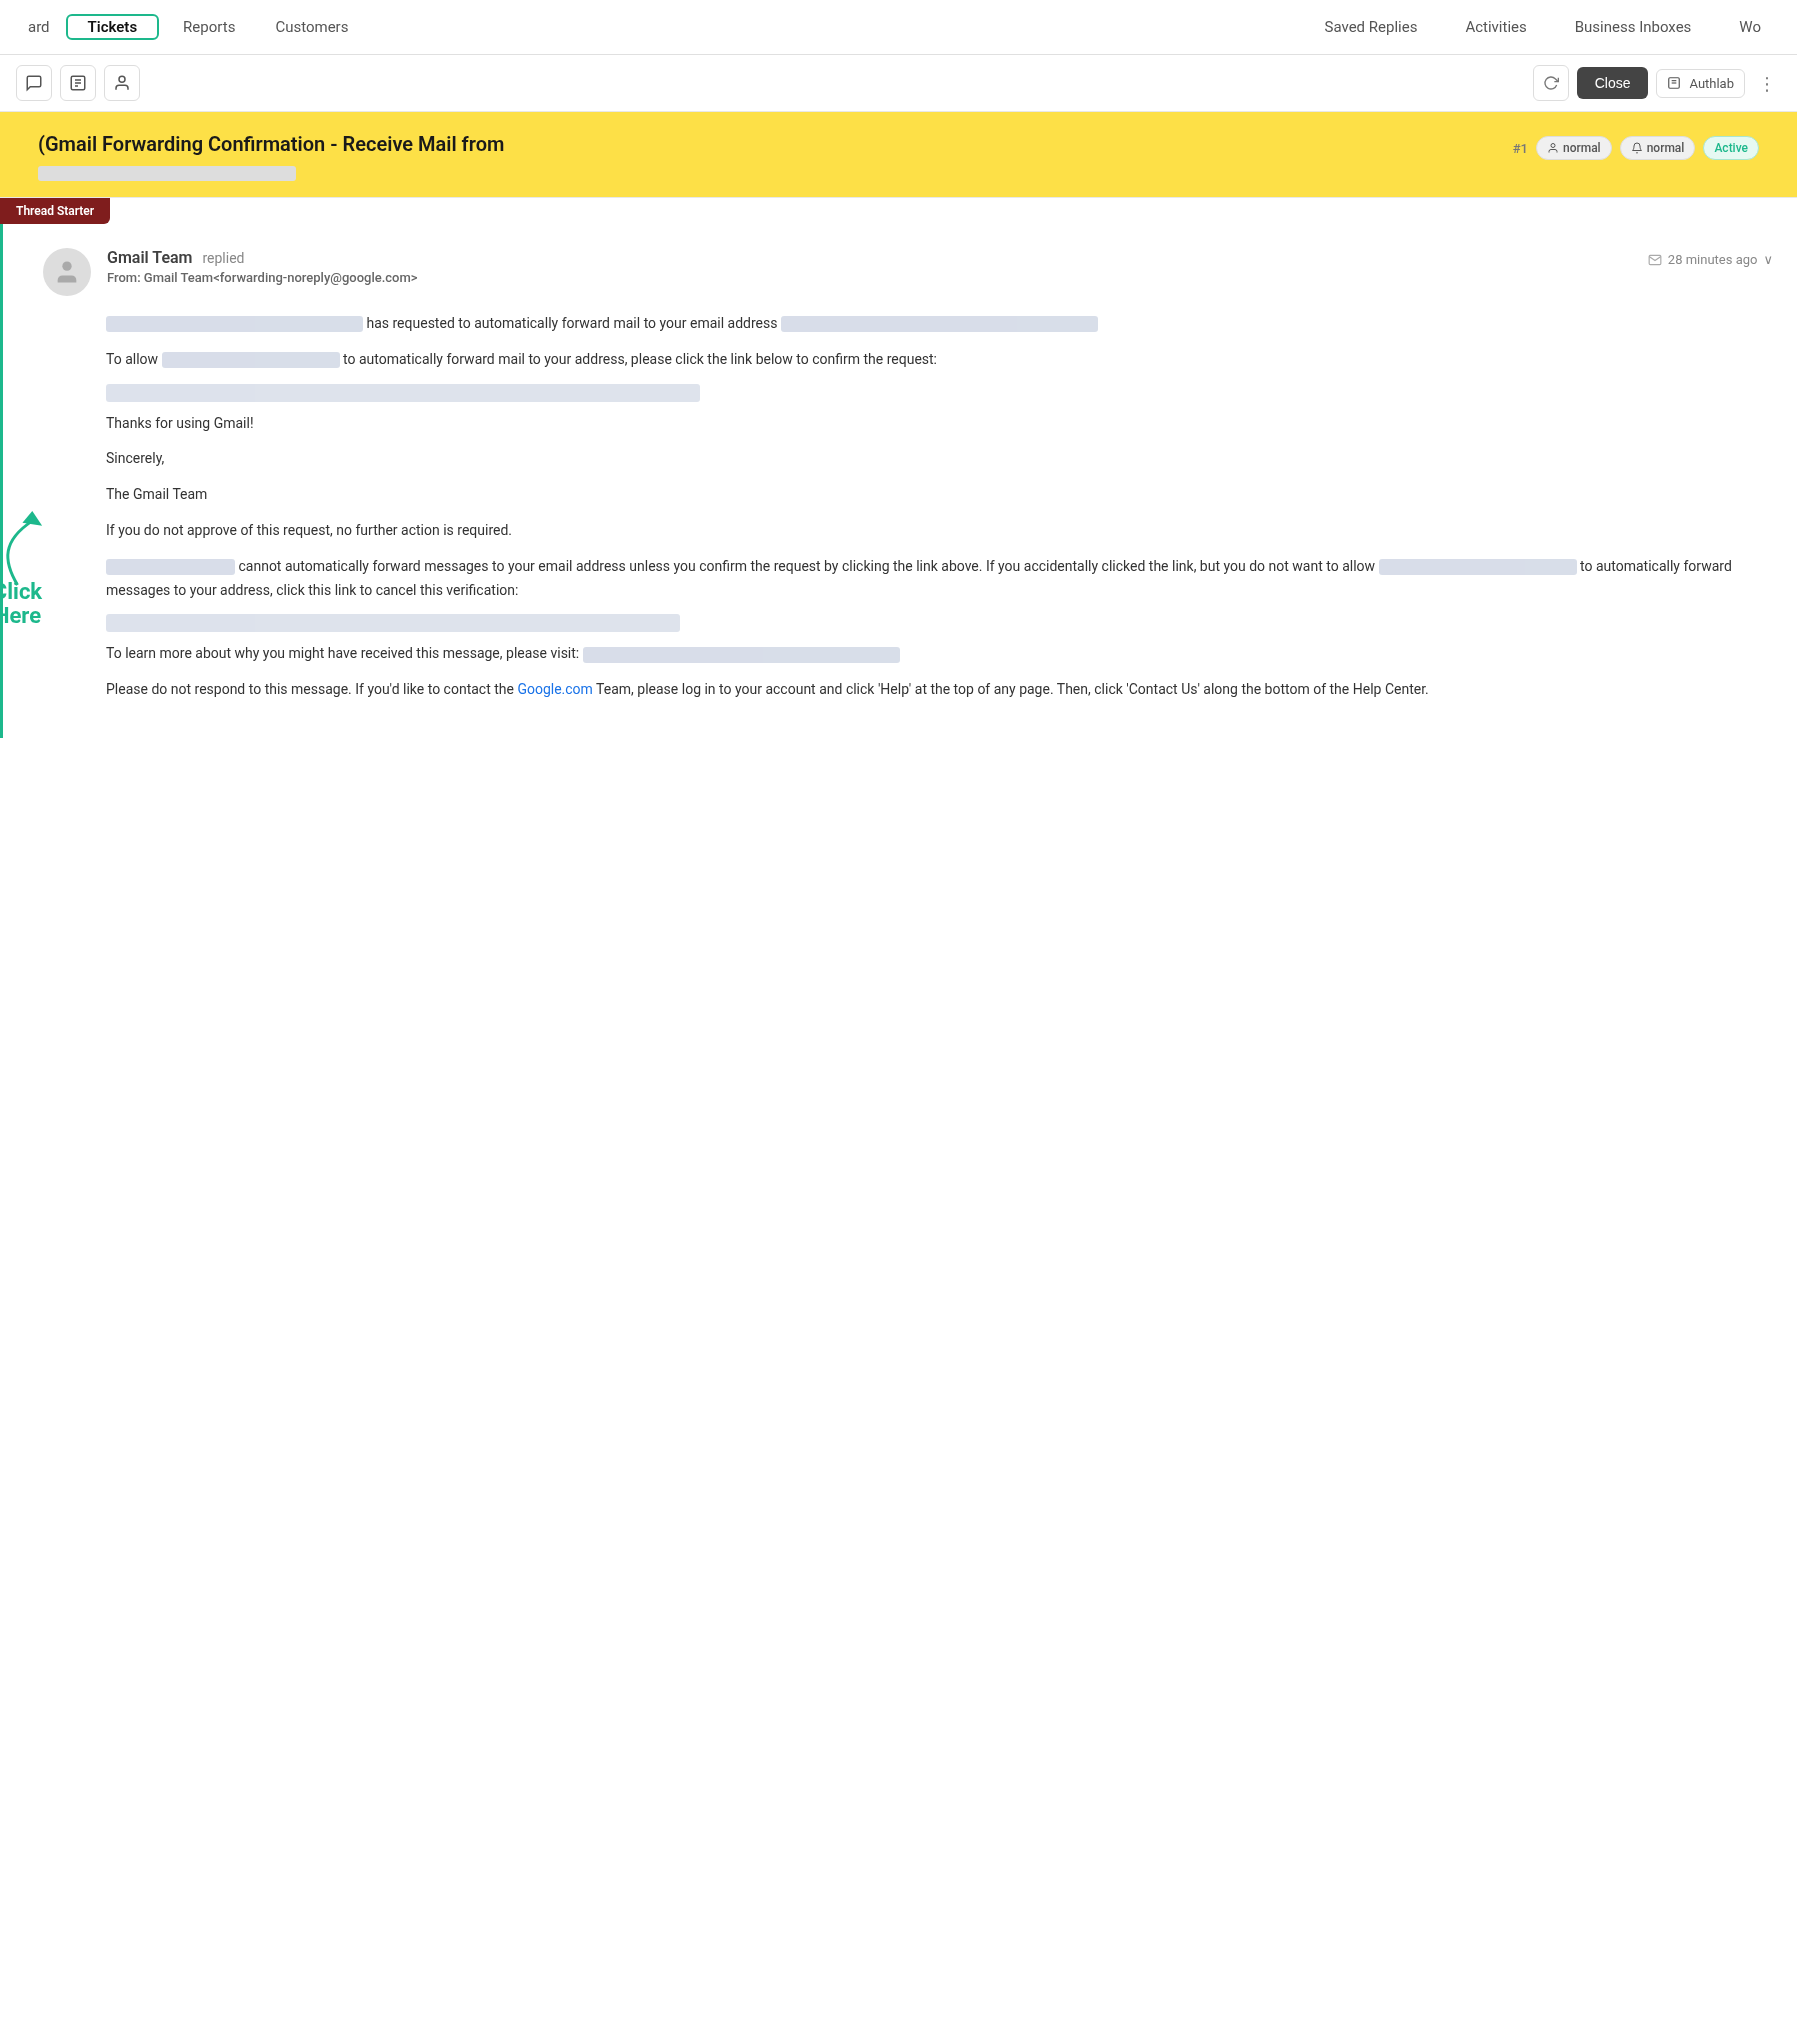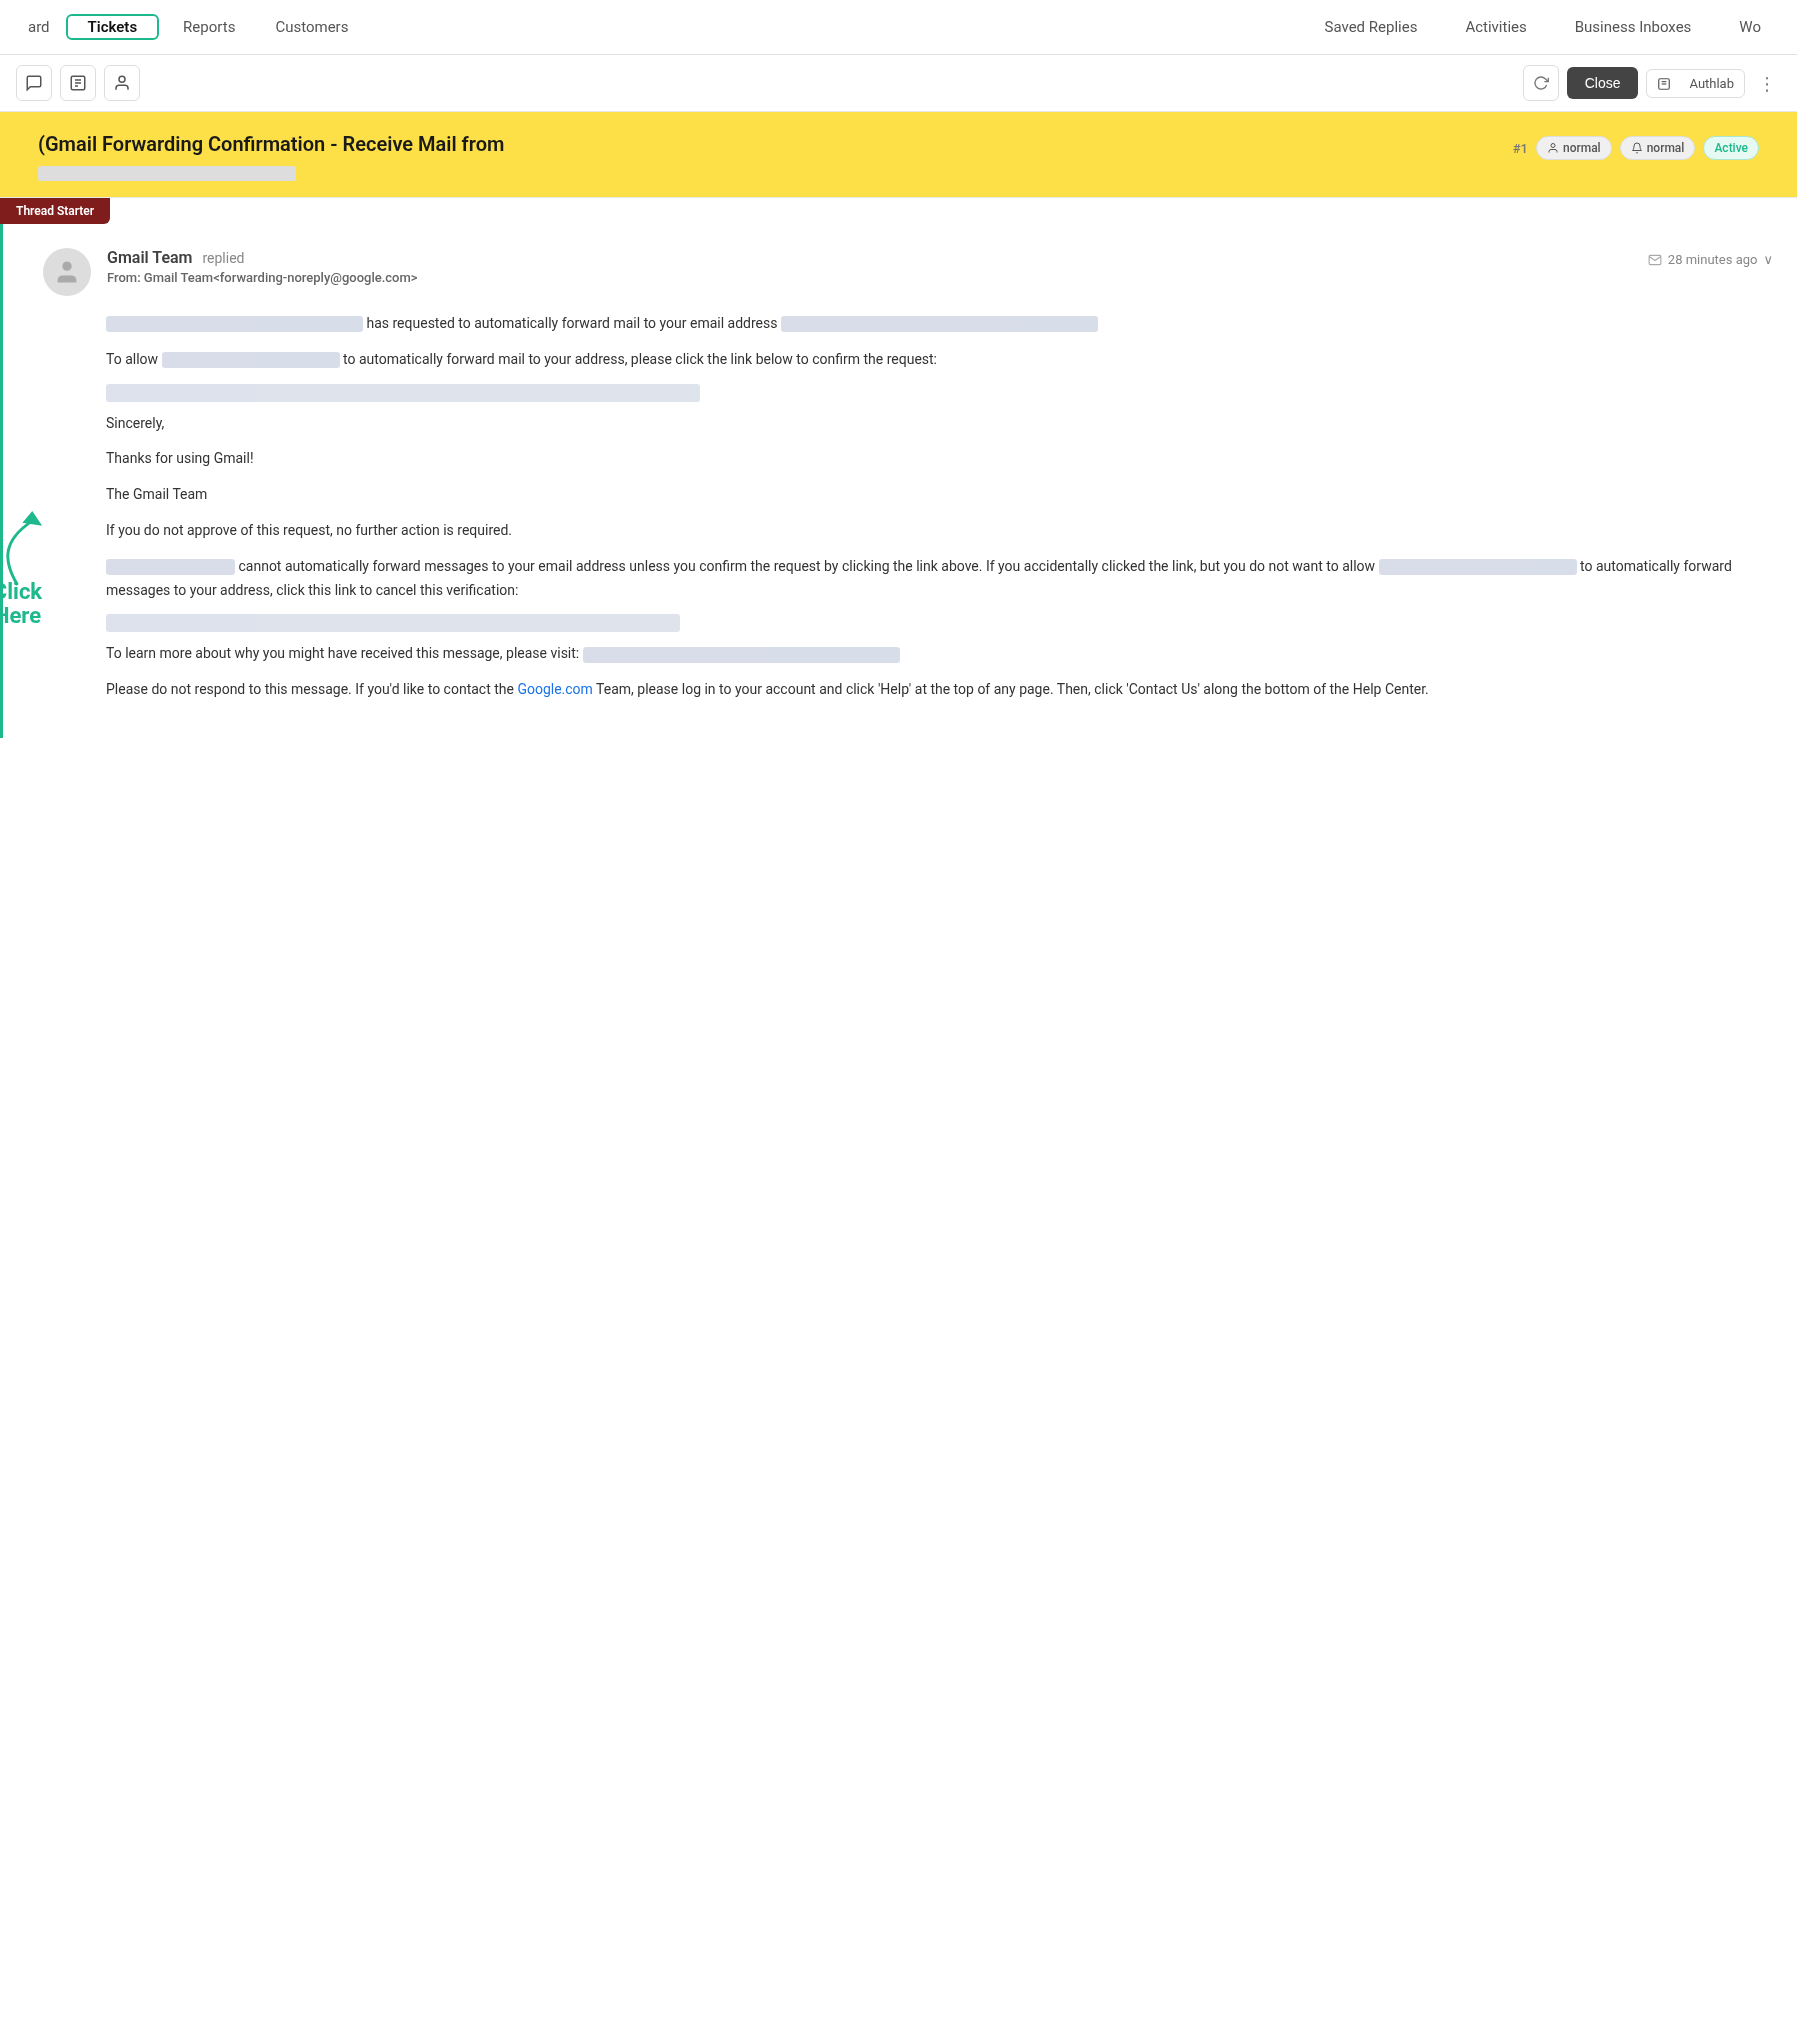--- a/index.html
+++ b/index.html
@@ -81,22 +81,22 @@
       color: #fff;
       border: none;
       border-radius: 6px;
       padding: 8px 18px;
       font-size: 14px;
       cursor: pointer;
       font-weight: 500;
     }
     .authlab-badge {
       display: flex;
-      align-items: flex-end;
-      gap: 18px;
+      align-items: flex-start;
+      gap: 8px;
       padding: 6px 10px;
       border: 1px solid #ddd;
       border-radius: 6px;
       font-size: 13px;
       color: #555;
       cursor: pointer;
     }
     .toolbar-more {
       width: 28px;
       height: 28px;
@@ -444,23 +444,23 @@
         <span> has requested to automatically forward mail to your email address <span class="redacted" style="width:317px;">&nbsp;</span></span>
       </p>
 
       <p>
         To allow <span class="redacted" style="width:178px;">&nbsp;</span> to automatically forward mail to your address, please click the link below to confirm the request:
       </p>
 
       <div class="redacted-link redacted-wide">&nbsp;</div>
 
 
+      <p>Thanks for using Gmail!</p>
+
       <p>Sincerely,</p>
-
-      <p>Thanks for using Gmail!</p>
 
       <p>The Gmail Team</p>
 
       <p>If you do not approve of this request, no further action is required.</p>
 
       <p>
         <span class="redacted redacted-small">&nbsp;</span> cannot automatically forward messages to your email address unless you confirm the request by clicking the link above. If you accidentally clicked the link, but you do not want to allow <span class="redacted" style="width:198px;">&nbsp;</span> <span>to</span> automatically forward messages to your address, click this link to cancel this verification:
       </p>
 
       <div class="redacted-link" style="width:574px;">&nbsp;</div>

